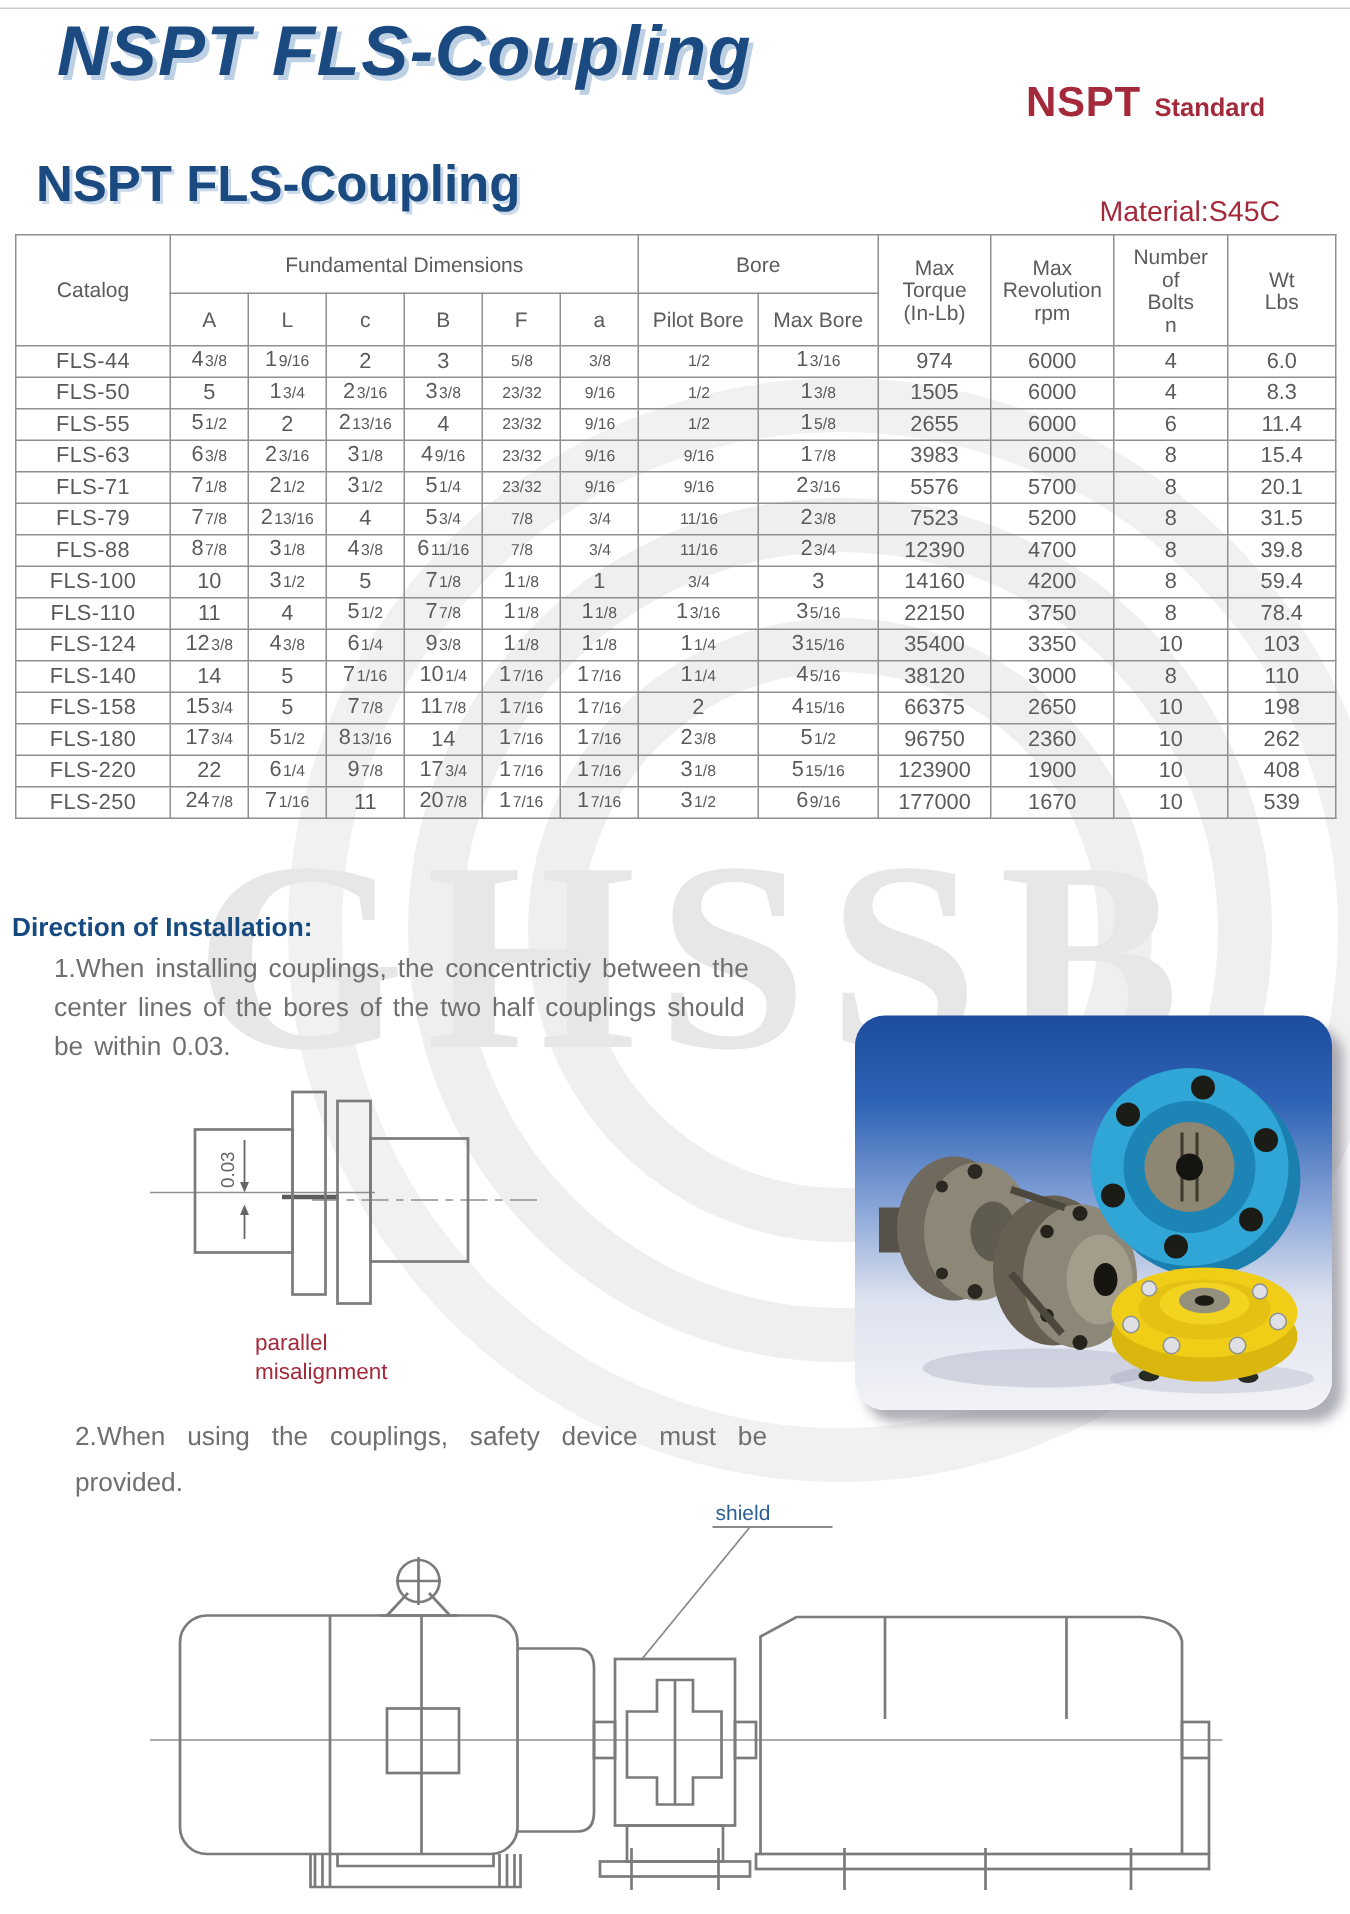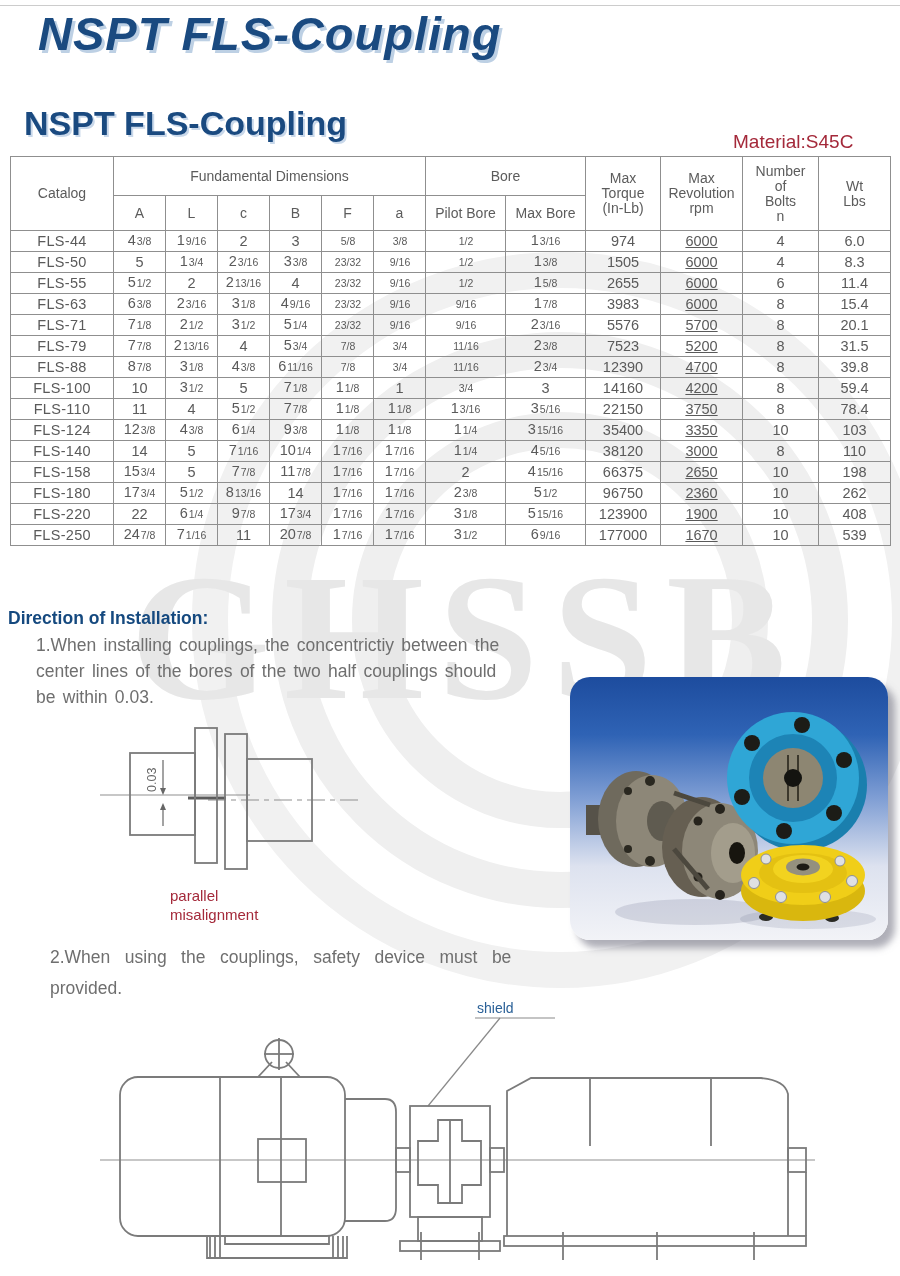--- a/index.html
+++ b/index.html
@@ -31,21 +31,21 @@
   table.specs th,table.specs td{border:1px solid #8f8f8f;padding:0;background:transparent;
               font-weight:normal;color:#5a5a5a;text-align:center;vertical-align:middle;}
   table.specs thead th{font-size:14px;line-height:15px;color:#5c5c5c;}
   thead .g-row th{height:38px;}
   thead .s-row th{height:34px;font-size:15px;}
   th.hdr-small{font-size:13.5px;}
   table.specs td{height:20px;font-size:14.5px;line-height:19px;}
   td .w{font-size:14.5px;}
   td .f{font-size:10.5px;margin-left:1px;}
   td.col-9{text-align:right;padding-right:12px;}
-  td.col-10{text-align:left;padding-left:12px;text-decoration:underline;}
+  td.col-10{text-align:left;padding-left:12px;}
   td.col-0{letter-spacing:.3px;}
 
   .keyway{position:absolute;left:12px;top:549px;z-index:1;font-size:17px;line-height:21px;color:#a4293a;}
   .dir-heading{position:absolute;left:8px;top:608px;z-index:1;font-size:17.5px;font-weight:bold;color:#15497f;}
   .step{position:absolute;z-index:1;font-size:17.5px;color:#6f6f6f;margin-left:28px;}
   .step1{left:8px;top:632px;line-height:26px;word-spacing:.14em;}
   .step2{left:22px;top:942px;line-height:31px;word-spacing:.55em;}
 
   .mis-svg{position:absolute;left:100px;top:708px;z-index:1;}
   .mis-label{position:absolute;left:170px;top:886px;z-index:1;font-size:15px;line-height:19px;color:#a4293a;}
@@ -70,20 +70,24 @@
   <div class="top-rule"></div>
 
   <svg class="wm-arcs" width="900" height="1276" viewBox="0 0 900 1276">
     <circle cx="560" cy="620" r="190" fill="none" stroke="#efefef" stroke-width="36"></circle>
     <circle cx="560" cy="620" r="270" fill="none" stroke="#efefef" stroke-width="36"></circle>
     <circle cx="560" cy="620" r="350" fill="none" stroke="#f1f1f1" stroke-width="36"></circle>
   </svg>
   <div class="watermark">GHSSB</div>
 
   <h1 class="main-title">NSPT FLS-Coupling</h1>
+  <div class="brand">
+    <span class="brand-name">NSPT</span>
+    <span class="brand-suffix">Standard</span>
+  </div>
   <h2 class="section-title">NSPT FLS-Coupling</h2>
   <div class="material">Material:S45C</div>
 
   <table class="specs">
     <colgroup>
       <col style="width:103px">
         <col style="width:52px">
         <col style="width:52px">
         <col style="width:52px">
       <col style="width:52px">

